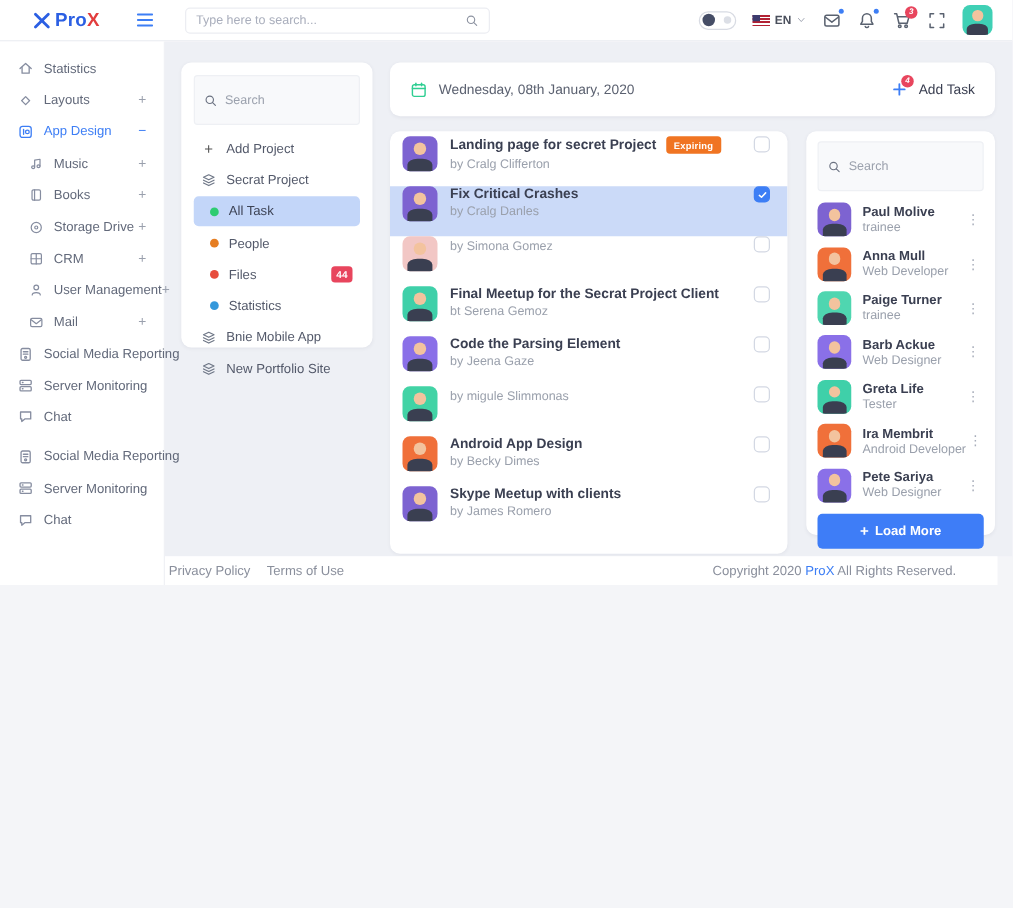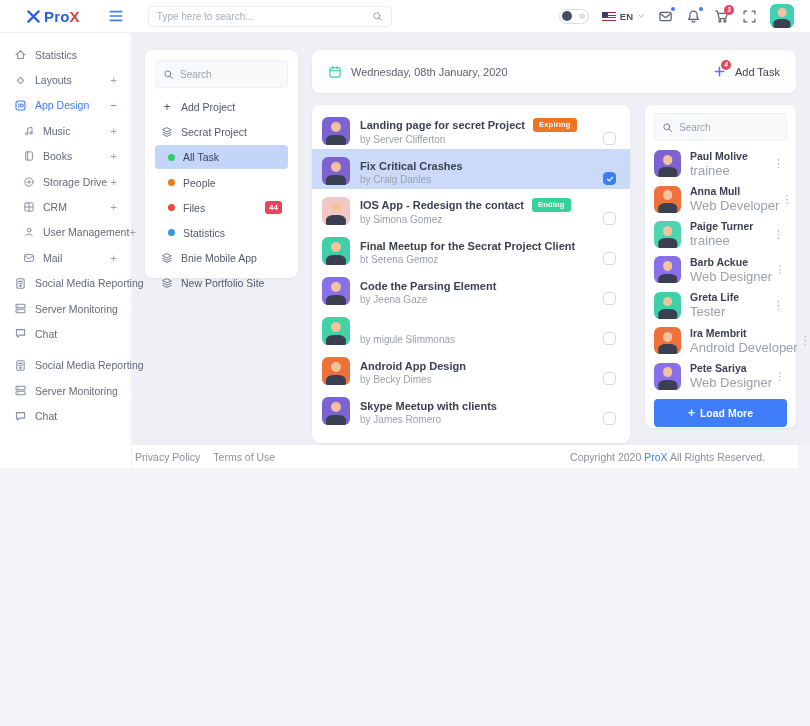--- a/index.html
+++ b/index.html
@@ -61,21 +61,21 @@
   .side-item .si-exp{margin-left:auto;color:#9aa0ad;font-size:11px}
   .side-item.active .si-exp{color:#3d7ef5}
   .side-item.gap{margin-top:6px}
 
   
   .main-bg{position:absolute;left:132px;top:33px;width:678px;height:412px;background:#eef0f5}
   .card{position:absolute;background:#fff;border-radius:8px;box-shadow:0 1px 3px rgba(44,56,92,.06)}
 
   
   .panel-projects{left:145px;top:50px;width:153px;height:228px;padding:10px 10px}
-  .mini-search{display:flex;align-items:center;height:28px;background:#f8f9fb;border:1px solid #eef0f4;
+  .mini-search{display:flex;align-items:center;height:40px;background:#f8f9fb;border:1px solid #eef0f4;
     border-radius:3px;padding:0 7px;gap:6px}
   .mini-search .ic{width:11px;height:11px;color:#6a7180;flex:none}
   .mini-search input{border:0;background:transparent;outline:0;width:100%;font-size:10px;color:#555;font-family:inherit}
   .mini-search input::placeholder{color:#9ba1ad}
   .proj-list{margin-top:7px}
   .proj-item{display:flex;align-items:center;height:23px;font-size:10.5px;color:#53596a;
     padding:0 6px;margin-top:2px;cursor:pointer;border-radius:4px}
   .proj-item .pi-ic{width:12px;height:12px;margin-right:8px;color:#6f7787;flex:none}
   .proj-item .pi-plus{width:12px;margin-right:8px;font-size:12px;color:#555;text-align:center;flex:none}
   .proj-item.level2{padding-left:13px}
@@ -89,39 +89,39 @@
   .date-ic{width:14px;height:14px;color:#2fce92;margin-right:9px;flex:none}
   .date-text{font-size:11px;color:#5b6170}
   .addtask{margin-left:auto;display:flex;align-items:flex-end;gap:9px;cursor:pointer}
   .addplus{position:relative;width:13px;height:13px;color:#3d7ef5}
   .addplus .num-badge{position:absolute;top:-5px;right:-5px;width:10px;height:10px;border-radius:50%;
     background:#e8455d;color:#fff;font-size:6.5px;line-height:10px;text-align:center;font-weight:700}
   .addtask-label{font-size:11px;color:#3a3f51}
 
   
   .card-tasks{left:312px;top:105px;width:318px;height:338px;padding:4px 0;overflow:hidden}
-  .task-row{display:flex;align-items:flex-end;height:40px;padding:0 14px 4px 10px;cursor:default}
+  .task-row{display:flex;align-items:flex-start;height:40px;padding:0 14px 16px 10px;cursor:default}
   .task-row.highlight{background:#cbdaf8}
   .task-row .avatar{width:28px;height:28px;margin-right:10px}
   .task-title{font-size:11px;font-weight:700;color:#3a3f51;display:flex;align-items:center;gap:8px;white-space:nowrap}
   .task-badge{font-size:7.5px;font-weight:700;color:#fff;padding:2.5px 6px;border-radius:3px;letter-spacing:.2px}
   .task-by{font-size:10px;color:#9aa0ac;margin-top:2.5px}
   .task-check{margin-left:auto;width:13px;height:13px;border:1.5px solid #d3d8e3;border-radius:4px;
     background:#fff;flex:none;cursor:pointer;display:flex;align-items:center;justify-content:center}
   .task-check.checked{background:#3d7ef5;border-color:#3d7ef5}
   .task-check .ic{width:8px;height:8px;color:#fff;display:none}
   .task-check.checked .ic{display:inline-flex}
 
   
   .card-people{left:645px;top:105px;width:151px;height:323px;padding:8px 9px}
   .people-list{margin-top:5px}
   .person-row{display:flex;align-items:center;height:35.4px}
   .person-row .avatar{width:27px;height:27px;margin-right:9px}
   .p-name{font-size:10.5px;font-weight:700;color:#3a3f51;white-space:nowrap}
-  .p-role{font-size:13px;color:#9aa0ac;margin-top:1px;white-space:nowrap}
+  .p-role{font-size:10px;color:#9aa0ac;margin-top:1px;white-space:nowrap}
   .p-dots{margin-left:auto;color:#a7adba;font-size:11px;cursor:pointer;padding:0 2px;letter-spacing:1px}
   .loadmore{height:28px;background:#3e7df7;border:0;border-radius:4px;color:#fff;font-size:10.5px;
     font-weight:600;display:flex;align-items:center;justify-content:center;gap:5px;margin-top:5px;
     width:100%;cursor:pointer;font-family:inherit}
   .loadmore .plus{font-size:12px;font-weight:700}
 
   
   .footer{position:absolute;left:120px;top:445px;width:678px;height:23px;background:#fff;
     display:flex;align-items:center;font-size:10.5px;color:#8a8f9c}
   .footer-links{display:flex;gap:13px;margin-left:15px}
@@ -462,21 +462,21 @@
     <div class="task-row">
     <div class="avatar" style="background: rgb(125, 99, 209);">
       <span class="av-head"></span>
         <span class="av-body"></span>
     </div>
     <div class="task-text">
       <div class="task-title">
           <span class="tt">Landing page for secret Project</span>
           <span class="task-badge" style="background: rgb(240, 116, 34);">Expiring</span>
         </div>
-      <div class="task-by">by Server Clifferton</div>
+      <div class="task-by">by Cralg Clifferton</div>
     </div>
     <span class="task-check"></span>
   </div>
     <div class="task-row highlight">
     <div class="avatar" style="background: rgb(125, 99, 209);">
       <span class="av-head"></span>
         <span class="av-body"></span>
     </div>
     <div class="task-text">
       <div class="task-title">
@@ -491,24 +491,20 @@
           </svg>
         </span>
       </span>
   </div>
     <div class="task-row">
     <div class="avatar" style="background: rgb(242, 199, 197);">
       <span class="av-head"></span>
         <span class="av-body"></span>
     </div>
     <div class="task-text">
-      <div class="task-title">
-          <span class="tt">IOS App - Redesign the contact</span>
-          <span class="task-badge" style="background: rgb(53, 210, 154);">Ending</span>
-        </div>
       <div class="task-by">by Simona Gomez</div>
     </div>
     <span class="task-check"></span>
   </div>
     <div class="task-row">
     <div class="avatar" style="background: rgb(63, 208, 169);">
       <span class="av-head"></span>
         <span class="av-body"></span>
     </div>
     <div class="task-text">

